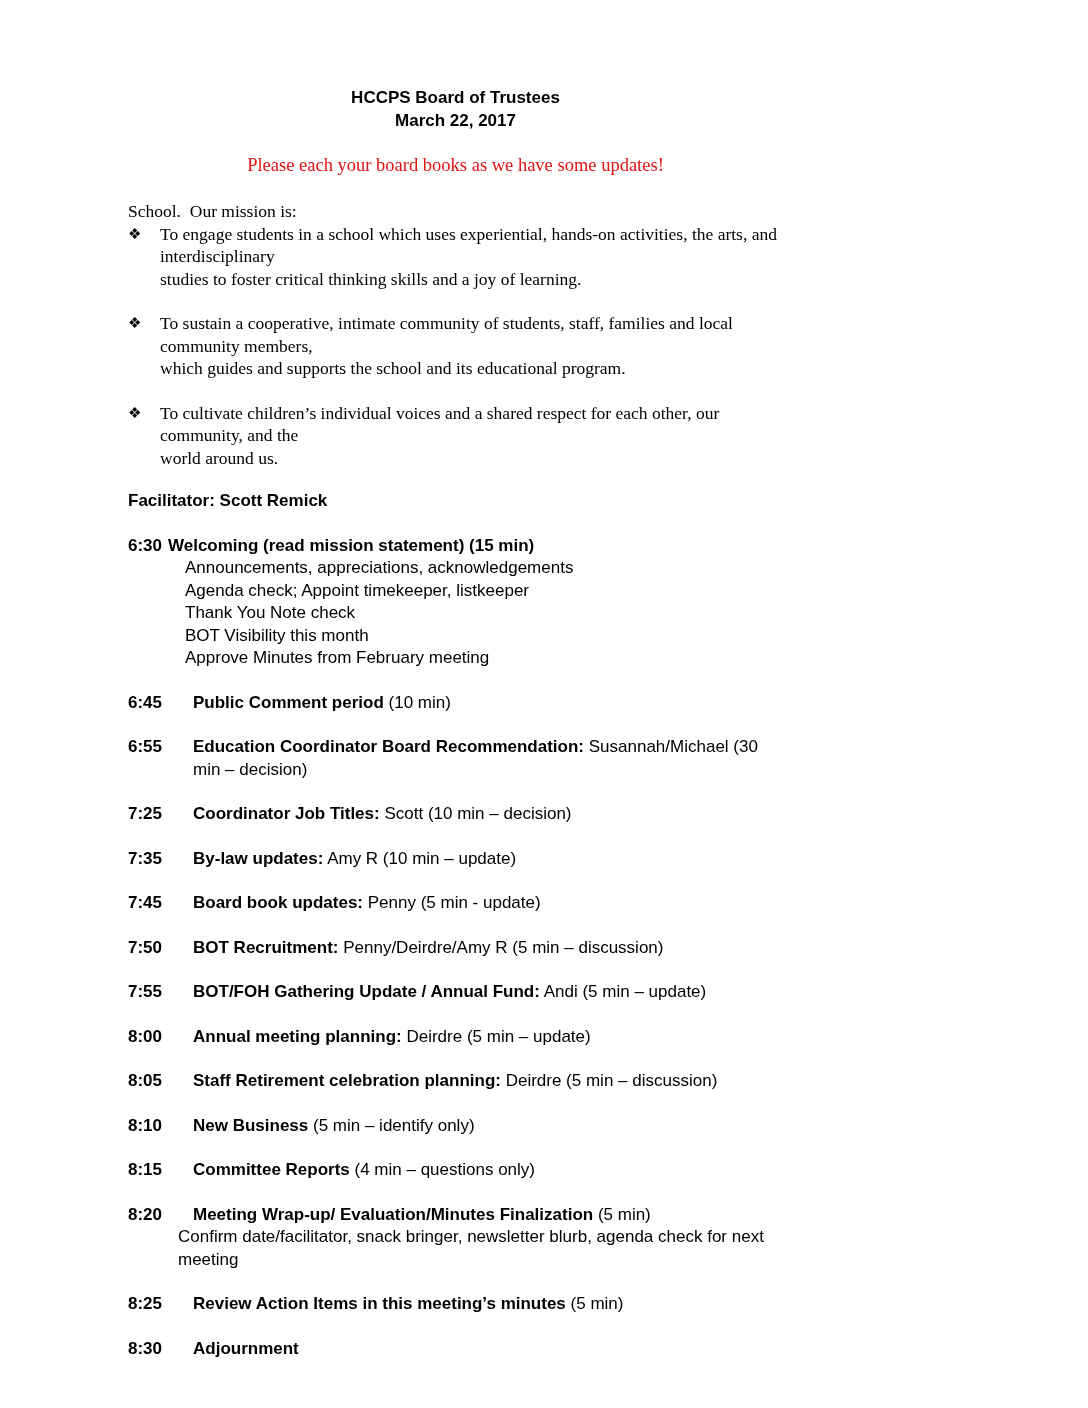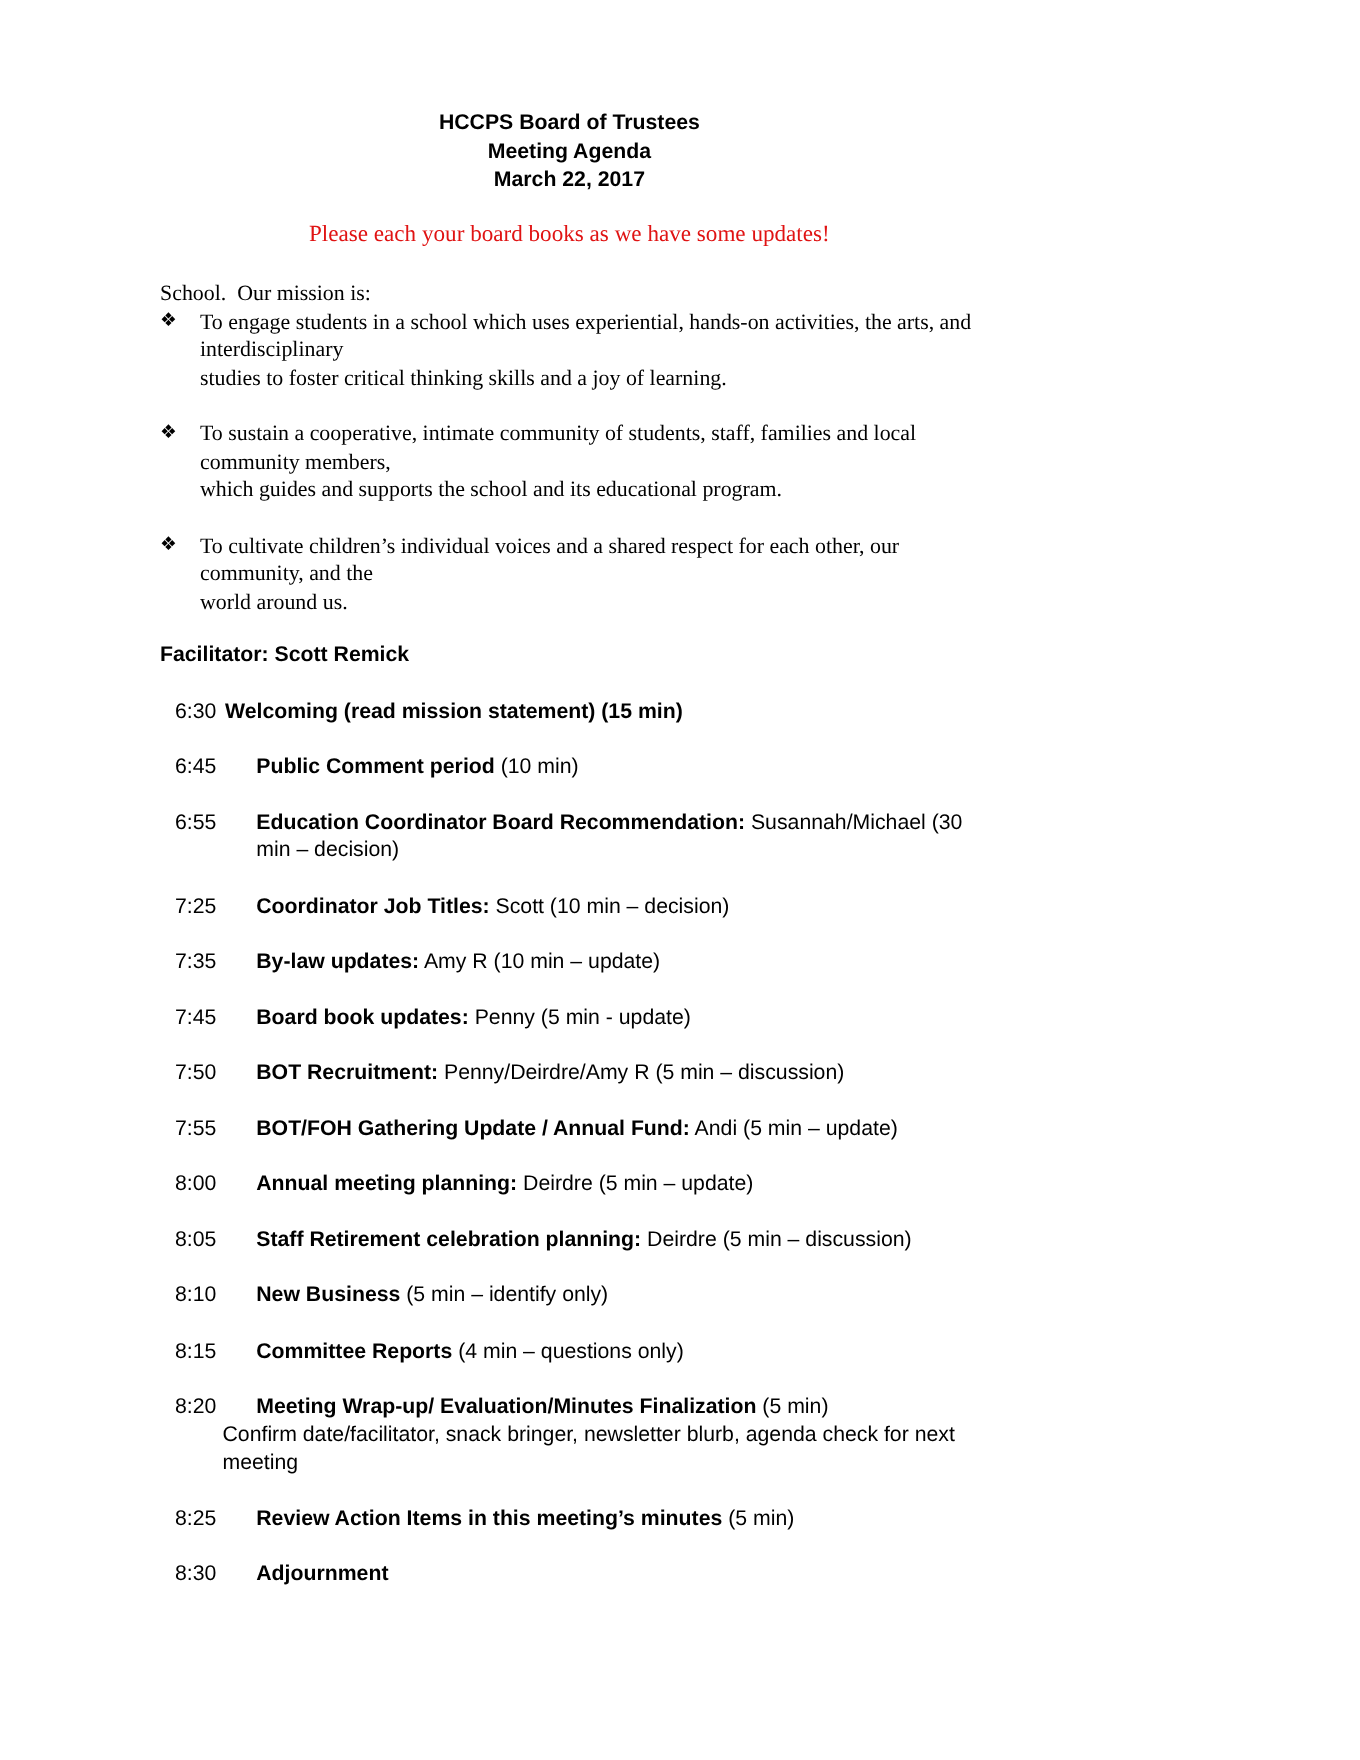--- a/index.html
+++ b/index.html
@@ -51,39 +51,37 @@
     margin-top: 21px;
     font-weight: bold;
     font-size: 17px;
     line-height: 22.5px;
   }
   
   .agenda { font-size: 17px; line-height: 22.5px; }
   .item { display: flex; margin-top: 22px; }
   .item .time {
     flex: 0 0 65px;
-    font-weight: normal;
+    font-weight: bold;
     white-space: pre;
-    margin-left: 12px;
   }
   .item.time-narrow .time { flex-basis: 40px; }
   .item .entry { white-space: pre-wrap; }
   .item .entry b { font-weight: bold; }
   .subs div { white-space: pre-wrap; }
   .subs-630 { margin-left: 57px; }
   .subs-820 { margin-left: 50px; }
 </style>
 </head>
 <body>
 
 <div class="page">
 
   <header class="doc-header">
     <div>HCCPS Board of Trustees</div>
-    <div>Meeting Agenda</div>
     <div>March 22, 2017</div>
   </header>
 
   <div class="notice" style="color: rgb(224, 19, 19);">Please each your board books as we have some updates!</div>
 
   <section class="intro">
     <div class="pline">School.  Our mission is:</div>
 
     <div class="bullet">
       <span class="marker">❖</span>
@@ -104,20 +102,27 @@
     </div>
   </section>
 
   <div class="facilitator">Facilitator: Scott Remick</div>
 
   <section class="agenda">
 
     <div class="item time-narrow">
       <span class="time">6:30</span>
       <span class="entry"><b>Welcoming (read mission statement) (15 min)</b><span></span></span>
+    </div>
+    <div class="subs subs-630">
+      <div>Announcements, appreciations, acknowledgements</div>
+      <div>Agenda check; Appoint timekeeper, listkeeper</div>
+      <div>Thank You Note check</div>
+      <div>BOT Visibility this month</div>
+      <div>Approve Minutes from February meeting</div>
     </div>
 
     <div class="item">
       <span class="time">6:45</span>
       <span class="entry"><b>Public Comment period</b><span> (10 min)</span></span>
     </div>
 
     <div class="item">
       <span class="time">6:55</span>
       <span class="entry"><b>Education Coordinator Board Recommendation:</b><span> Susannah/Michael (30 min – decision)</span></span>

